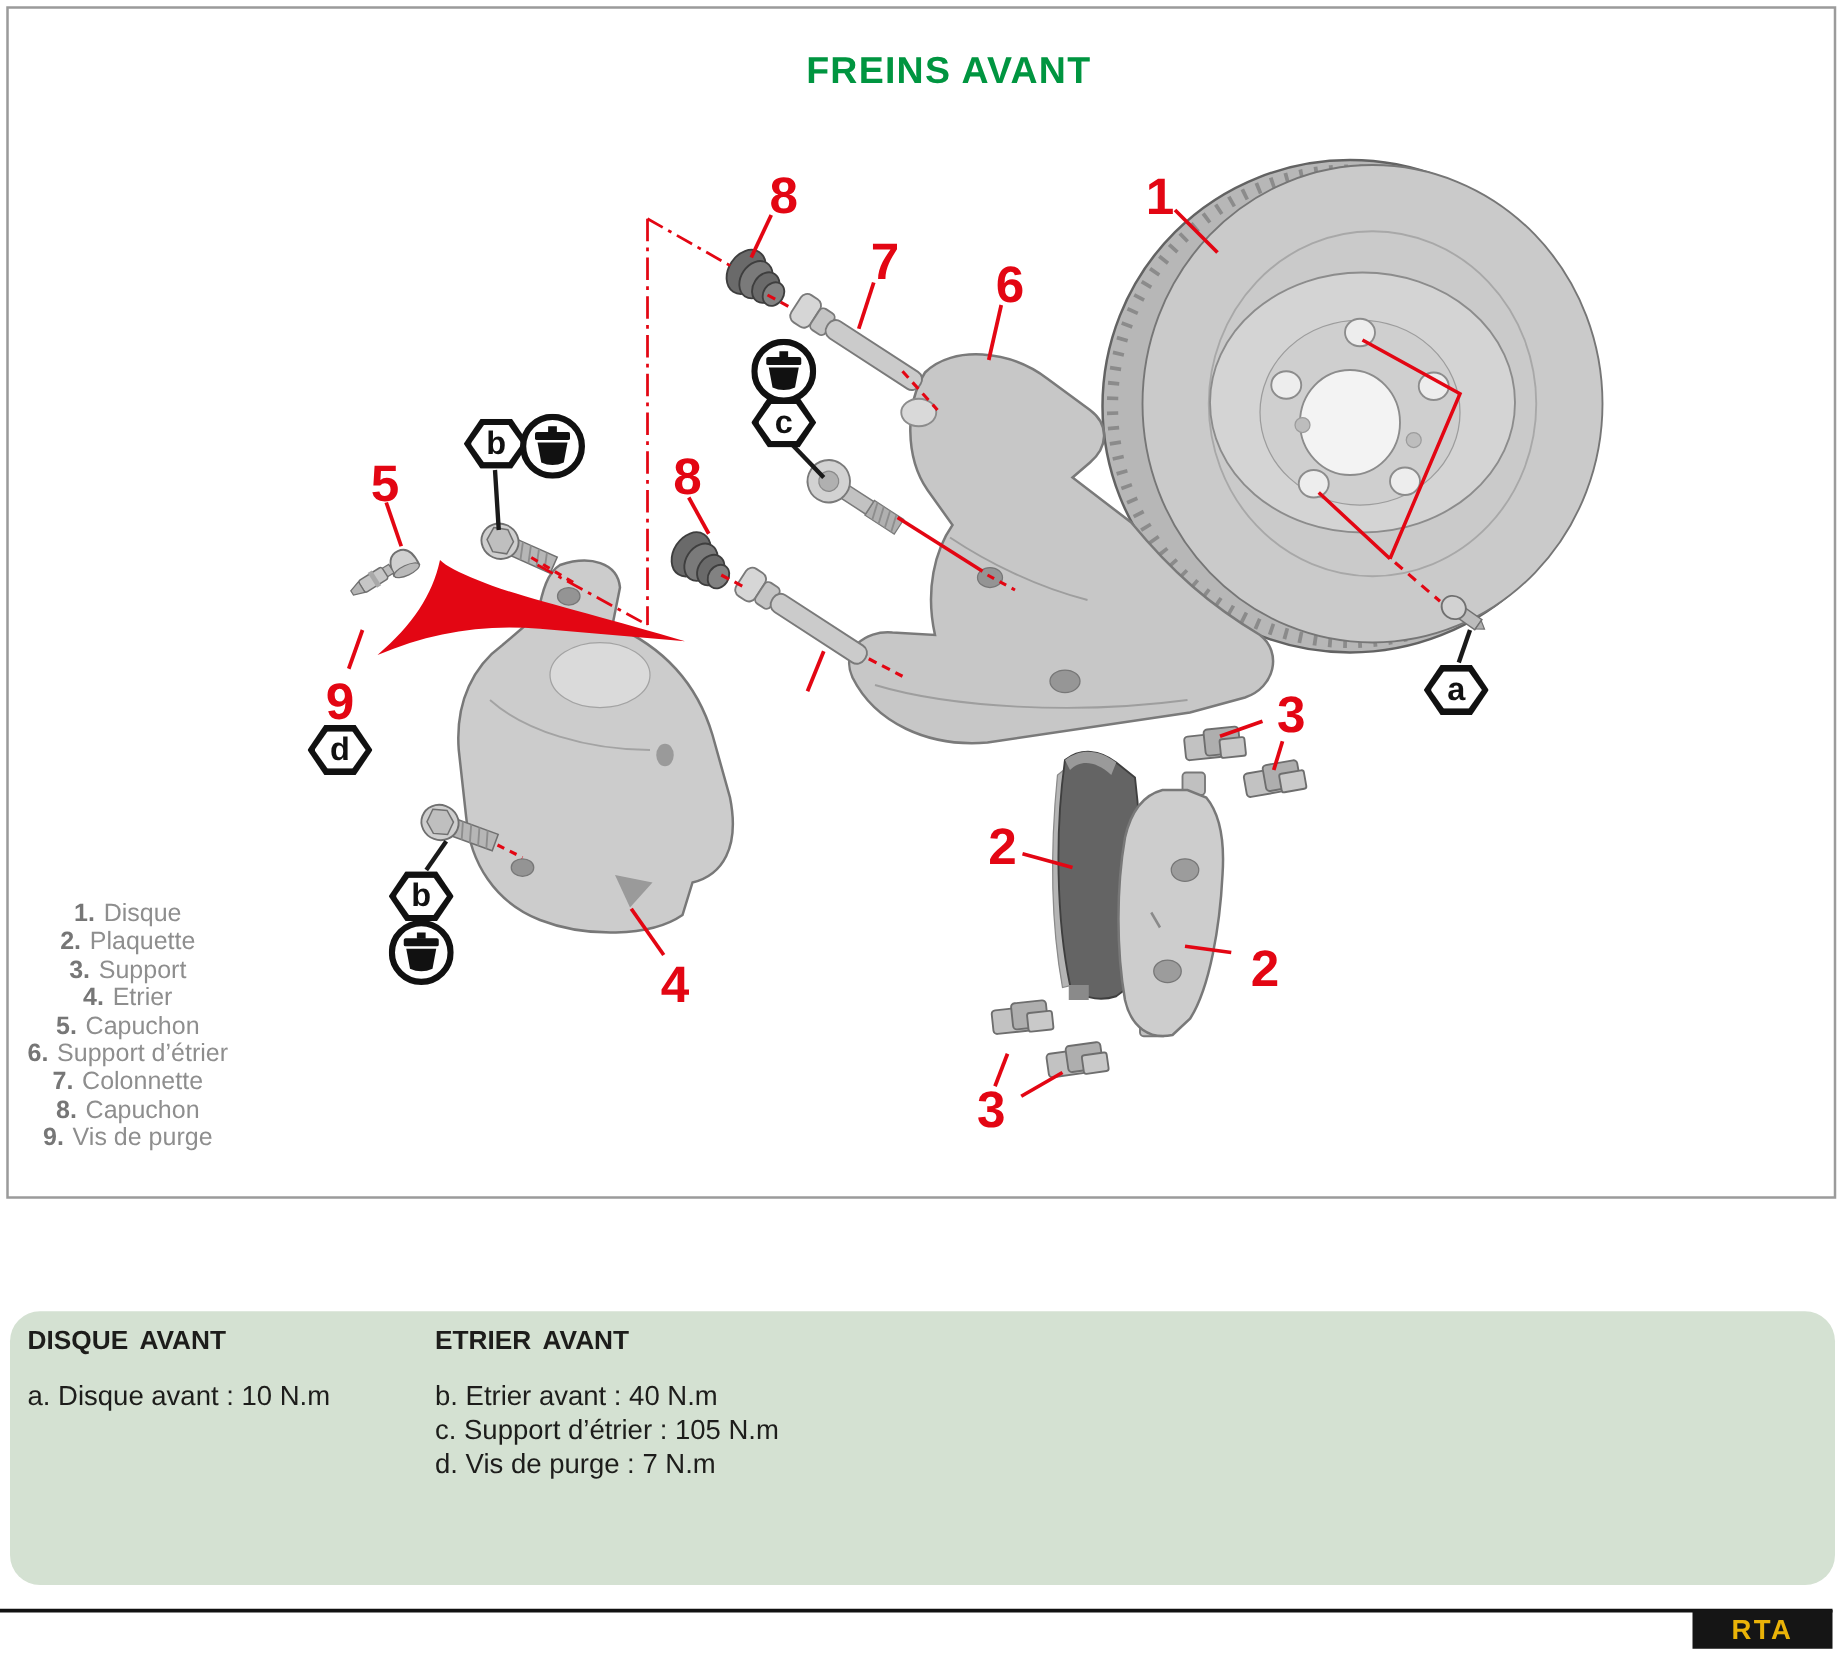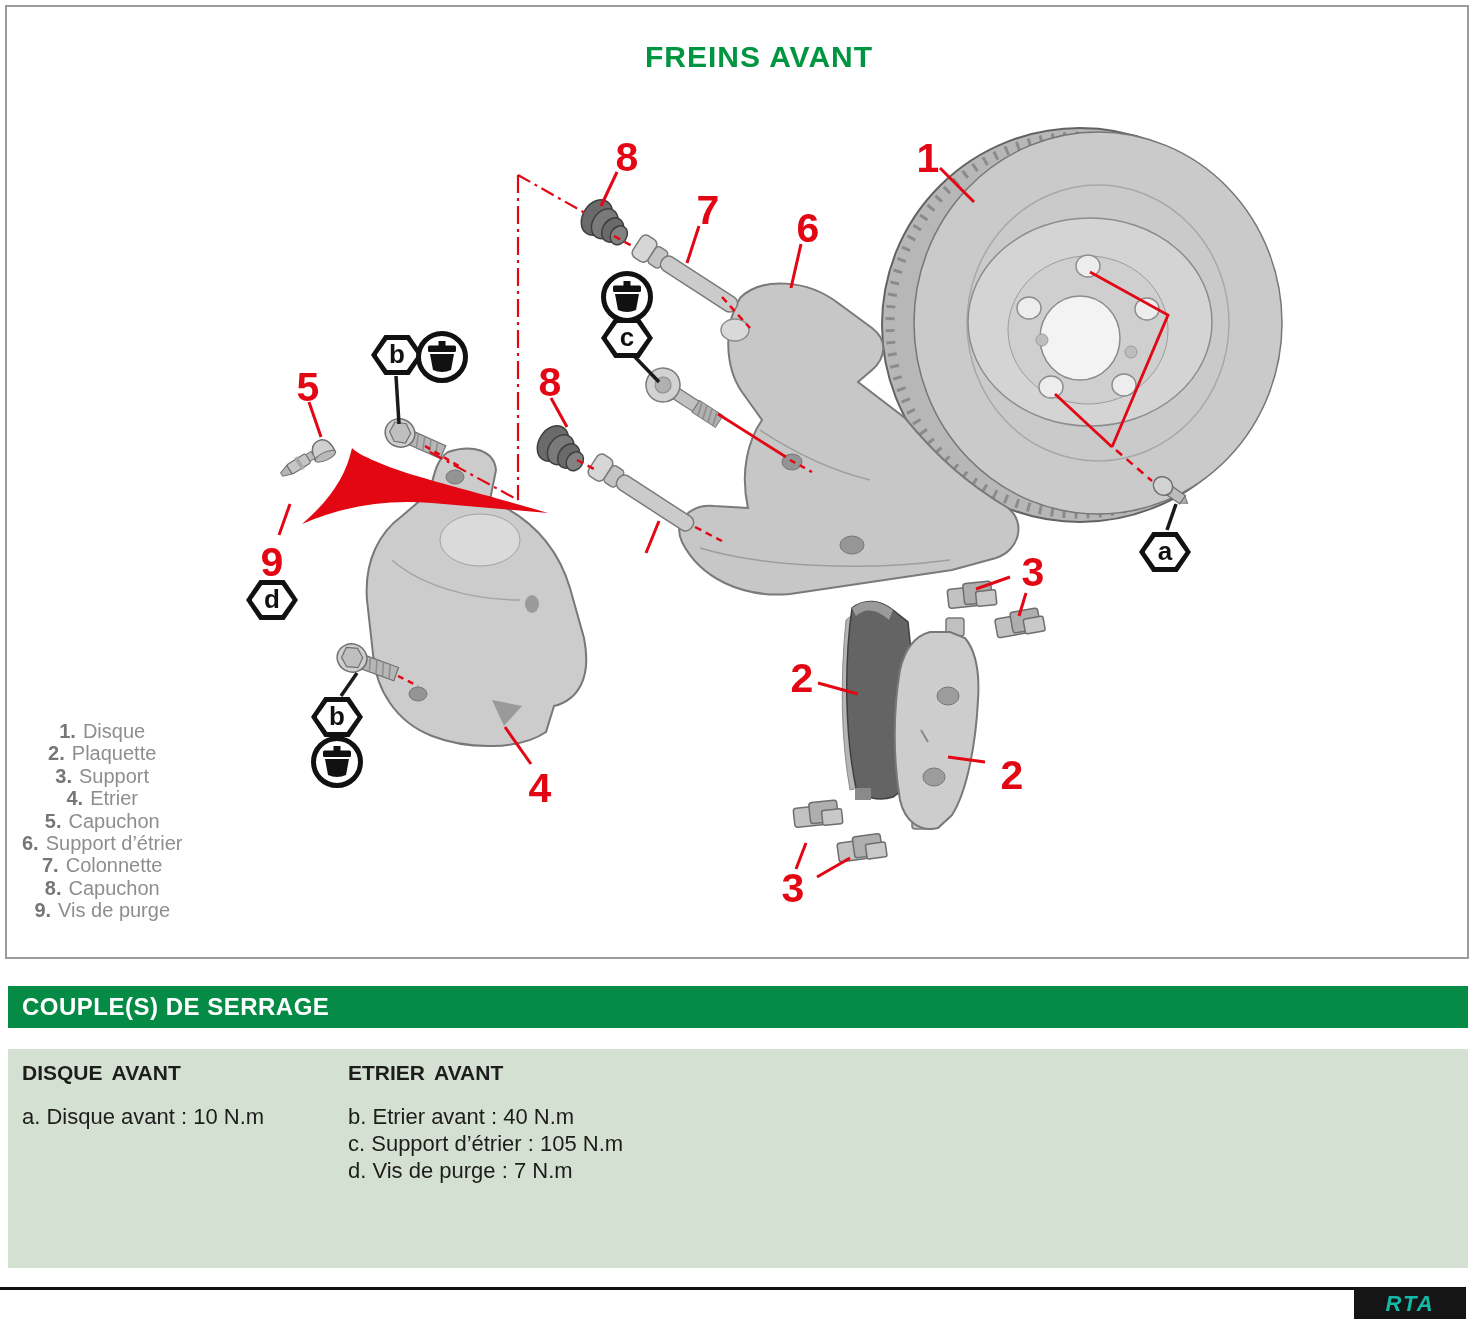--- a/index.html
+++ b/index.html
@@ -12,30 +12,30 @@
   .frame{position:absolute;left:5px;top:5px;width:1464px;height:954px;border:2px solid #9b9b9b;background:#fff;}
   .art{position:absolute;left:0;top:0;width:1476px;height:1333px;z-index:1;}
   .layer{position:absolute;left:0;top:0;width:1476px;height:1333px;z-index:2;}
   .title{position:absolute;left:0;top:40px;width:1476px;text-align:center;
     font-size:30px;font-weight:bold;letter-spacing:1px;color:var(--green-title);}
   .legend{position:absolute;left:22px;top:720px;list-style:none;text-align:center;}
   .legend li{font-size:20px;line-height:22.4px;color:var(--gray-lab);}
   .legend .lnum{font-weight:bold;color:var(--gray-num);margin-right:7px;}
   .banner{position:absolute;left:8px;top:986px;width:1460px;height:42px;background:var(--green-banner);
     color:#fff;font-weight:bold;font-size:24px;display:flex;align-items:center;padding-left:14px;letter-spacing:.5px;}
-  .panel{position:absolute;left:8px;top:1049px;width:1460px;height:219px;background:var(--green-panel);}
+  .panel{position:absolute;left:8px;top:1049px;width:1460px;height:219px;background:var(--green-panel);border-radius:24px;}
   .tcol{position:absolute;top:12px;}
   .tcol:nth-child(1){left:14px;}
   .tcol:nth-child(2){left:340px;}
   .tcol h3{font-size:21px;font-weight:bold;color:var(--ink);word-spacing:4px;}
   .tcol p{font-size:22px;color:var(--ink);line-height:27px;}
   .tcol p:first-of-type{margin-top:18px;}
   .footer-line{position:absolute;left:0;top:1287px;width:1466px;height:3px;background:#111;}
   .rta{position:absolute;left:1354px;top:1288px;width:112px;height:31px;background:#151515;
-    color:#14b8a6;font-weight:bold;font-size:22px;letter-spacing:2px;display:flex;align-items:center;justify-content:center;font-style:italic;}
+    color:#eab308;font-weight:bold;font-size:22px;letter-spacing:2px;display:flex;align-items:center;justify-content:center;}
   .co-num{position:absolute;transform:translate(-50%,-50%);font-size:41px;font-weight:bold;color:var(--red);line-height:1;}
   .co-hex{position:absolute;transform:translate(-50%,-50%);}
   .hexo{width:52px;height:40px;background:#111;display:flex;align-items:center;justify-content:center;
     clip-path:polygon(0% 50%,26% 0%,74% 0%,100% 50%,74% 100%,26% 100%);}
   .hexi{width:41px;height:30px;background:#fff;display:flex;align-items:center;justify-content:center;
     clip-path:polygon(0% 50%,26% 0%,74% 0%,100% 50%,74% 100%,26% 100%);
     font-weight:bold;font-size:26px;color:#111;padding-bottom:2px;}
   .co-pot{position:absolute;transform:translate(-50%,-50%);width:52px;height:52px;}
 </style>
 </head>
@@ -304,21 +304,20 @@
       <li><span class="lnum">2.</span><span class="llab">Plaquette</span></li>
       <li><span class="lnum">3.</span><span class="llab">Support</span></li>
       <li><span class="lnum">4.</span><span class="llab">Etrier</span></li>
       <li><span class="lnum">5.</span><span class="llab">Capuchon</span></li>
       <li><span class="lnum">6.</span><span class="llab">Support d’étrier</span></li>
       <li><span class="lnum">7.</span><span class="llab">Colonnette</span></li>
       <li><span class="lnum">8.</span><span class="llab">Capuchon</span></li>
       <li><span class="lnum">9.</span><span class="llab">Vis de purge</span></li>
     </ol>
 
-  <div class="banner" style="z-index:2;">COUPLE(S) DE SERRAGE</div>
 
   <div class="panel" style="z-index:2;">
     <div>
         <div class="tcol">
           <h3>DISQUE AVANT</h3>
           <p>a. Disque avant : 10 N.m</p>
         </div>
         <div class="tcol">
           <h3>ETRIER AVANT</h3>
           <p>b. Etrier avant : 40 N.m</p>

